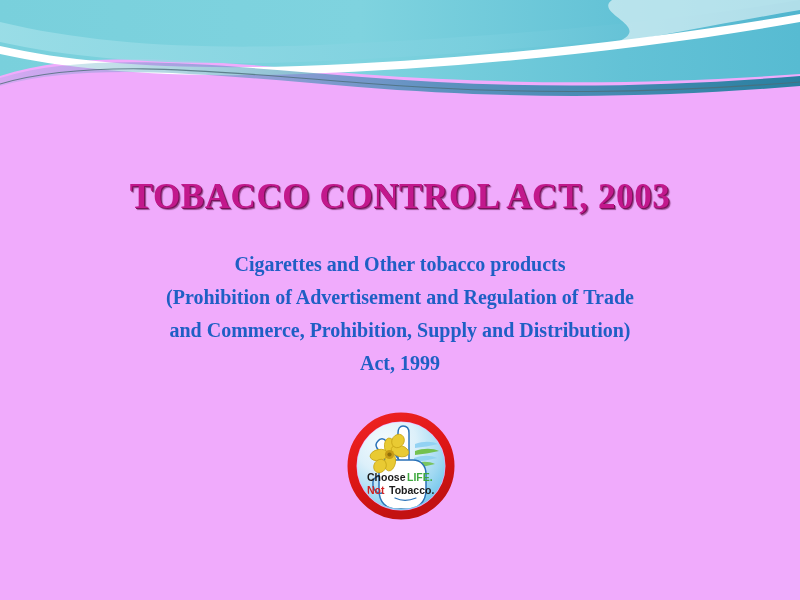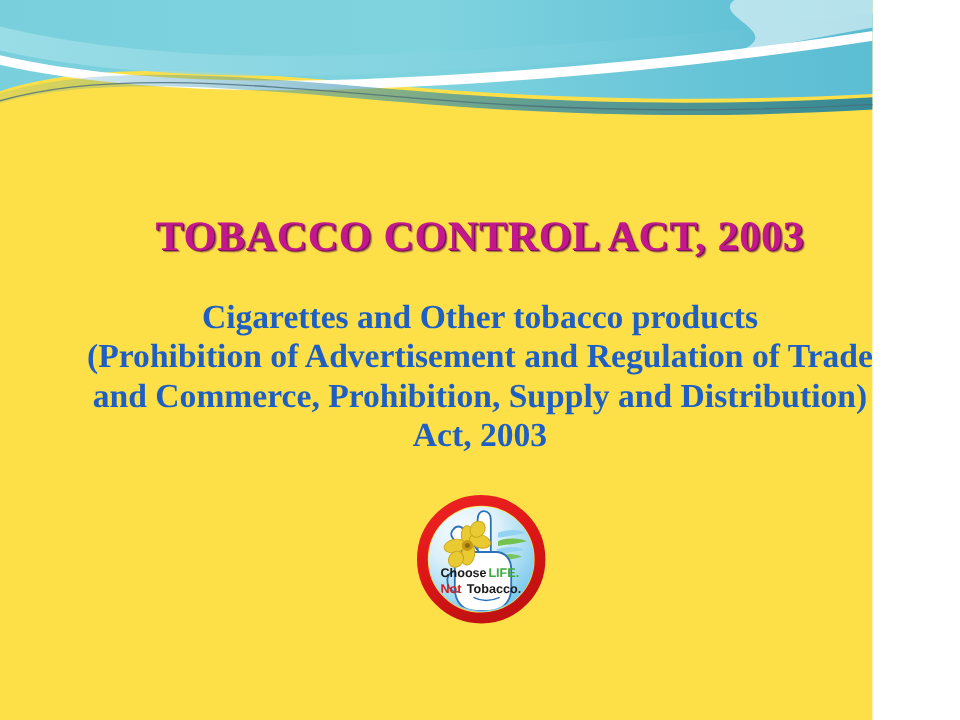--- a/index.html
+++ b/index.html
@@ -10,23 +10,23 @@
     width: 800px;
     height: 600px;
     background: #ffffff;
     font-family: "Liberation Serif", serif;
     overflow: hidden;
     position: relative;
   }
 
   #slide {
     position: relative;
-    width: 727px;
+    width: 800px;
     height: 600px;
-    background: #fde047;
+    background: #f0abfc;
     overflow: hidden;
   }
 
   
   #header-decoration {
     position: absolute;
     left: 0;
     top: 0;
     width: 800px;
     height: 120px;
@@ -64,21 +64,21 @@
   
   #subtitle-block {
     position: absolute;
     left: 0;
     top: 248px;
     width: 800px;
     text-align: center;
     color: #1F5FC4;
     font-family: "Liberation Serif", serif;
     font-weight: bold;
-    font-size: 28px;
+    font-size: 20px;
     line-height: 33px;
   }
   .subtitle-line {
     display: block;
     white-space: nowrap;
   }
 
   
   #logo-block {
     position: absolute;
@@ -146,21 +146,21 @@
   </div>
 
   <div id="title-block">
     <span id="slide-title">TOBACCO CONTROL ACT, 2003</span>
   </div>
 
   <div id="subtitle-block">
     <span class="subtitle-line">Cigarettes and Other tobacco products</span>
     <span class="subtitle-line">(Prohibition of Advertisement and Regulation of Trade</span>
     <span class="subtitle-line">and Commerce, Prohibition, Supply and Distribution)</span>
-    <span class="subtitle-line">Act, 2003</span>
+    <span class="subtitle-line">Act, 1999</span>
   </div>
 
   <div id="logo-block">
     <svg viewBox="0 0 112 112" xmlns="http://www.w3.org/2000/svg">
       <defs>
         <radialGradient id="skyGrad" cx="32%" cy="22%" r="92%">
           <stop offset="0%" stop-color="#F4FBFE"></stop>
           <stop offset="38%" stop-color="#DCF0FA"></stop>
           <stop offset="72%" stop-color="#9FD8F2"></stop>
           <stop offset="100%" stop-color="#62C0EA"></stop>

